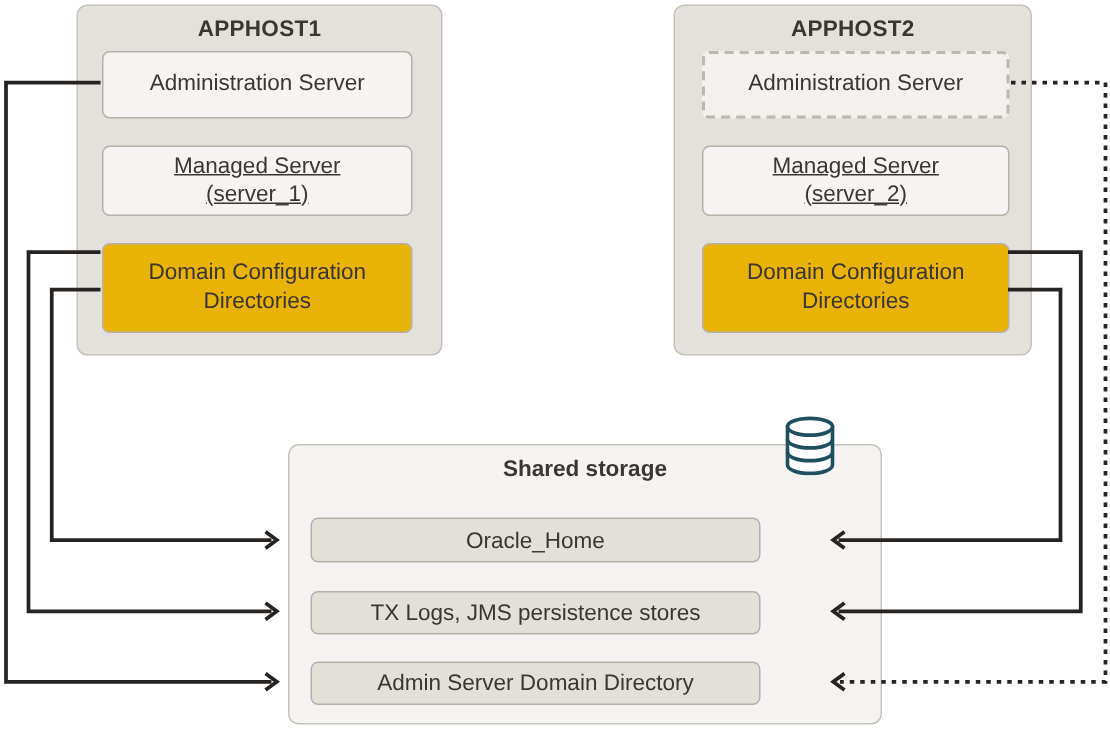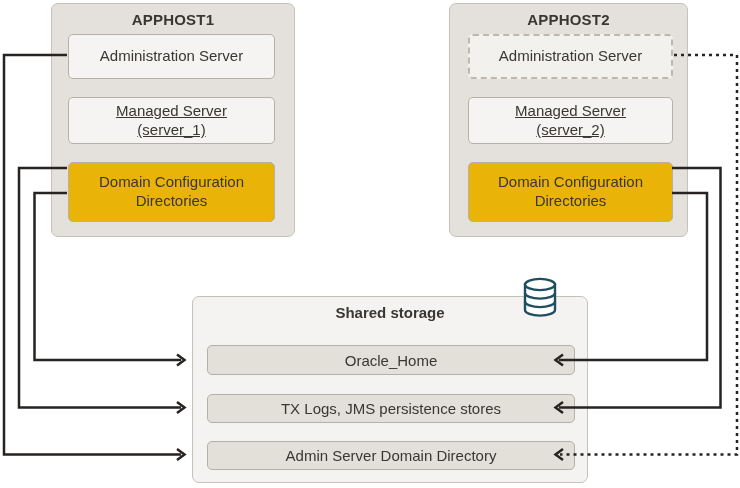--- a/index.html
+++ b/index.html
@@ -65,21 +65,21 @@
   }
   .shared-title {
     position: absolute;
     top: 7px; left: 0; right: 0;
     text-align: center;
     font-weight: 700;
     font-size: 15px;
   }
   .store-item {
     position: absolute;
-    left: 14px; width: 368px;
+    left: 14px; width: 300px;
     box-sizing: border-box;
     border: 1px solid var(--node-border, #b5b1a8);
     border-radius: 5px;
     background: var(--item-fill, #e3e0da);
     display: flex;
     align-items: center;
     justify-content: center;
     font-size: 15px;
   }
   .store-oracle { top: 48px;  height: 30px; }

